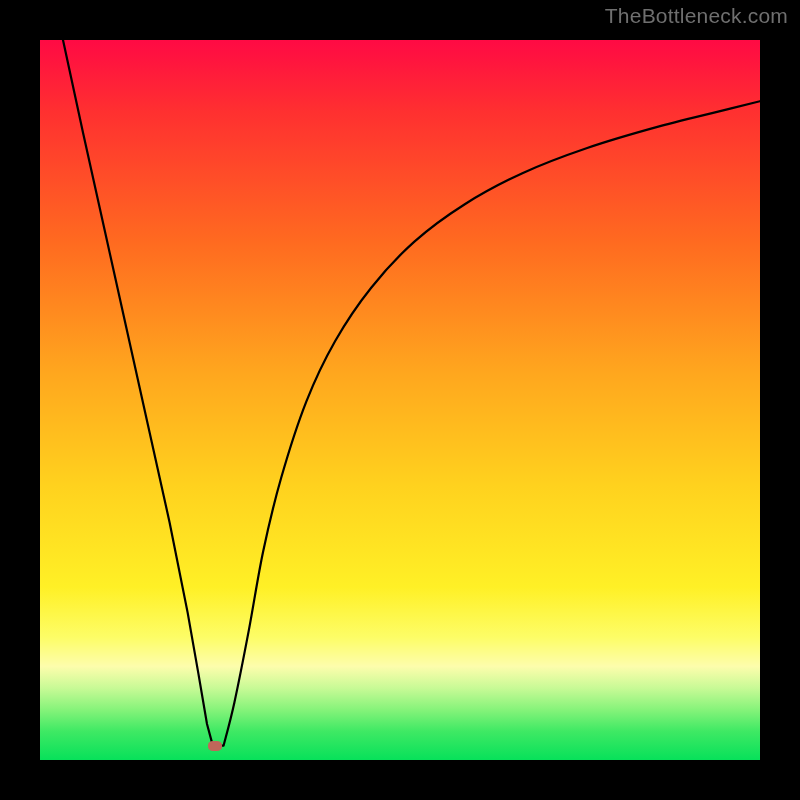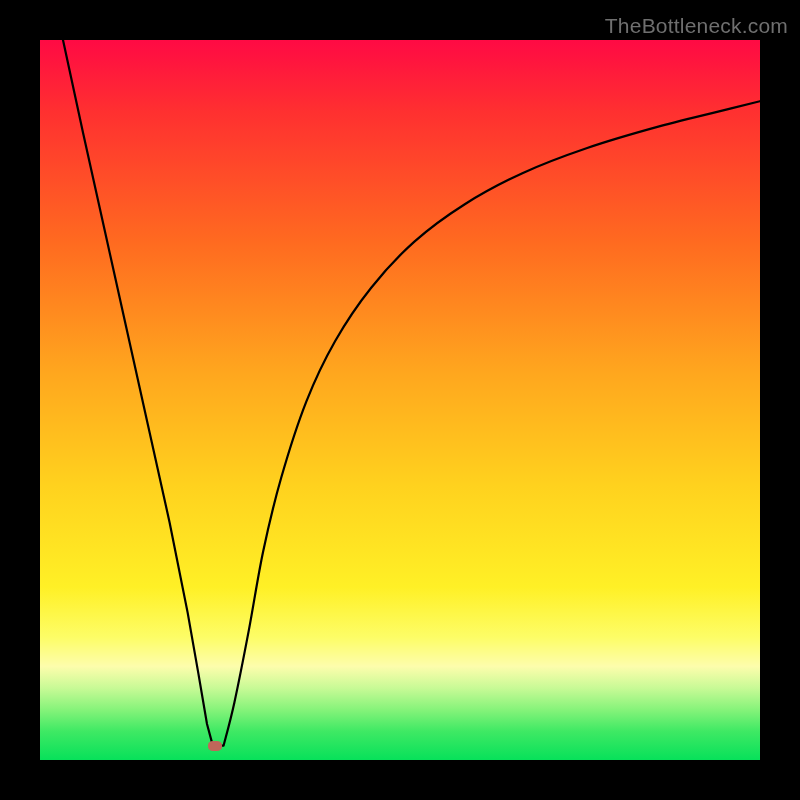--- a/index.html
+++ b/index.html
@@ -32,21 +32,21 @@
       #fff026 76%,
       #fdfd67 83%,
       #fdfdac 87%,
       #c8fa96 90%,
       #86f37a 93%,
       #3fe964 96%,
       #07e15a 100%);
   }
   .watermark {
     position: absolute;
-    top: 14px;
+    top: 4px;
     right: 12px;
     color: #6f6f6f;
     font-size: 21px;
     font-weight: 400;
     letter-spacing: 0.2px;
     user-select: none;
   }
   svg.curve {
     position: absolute;
     left: 0; top: 0;

